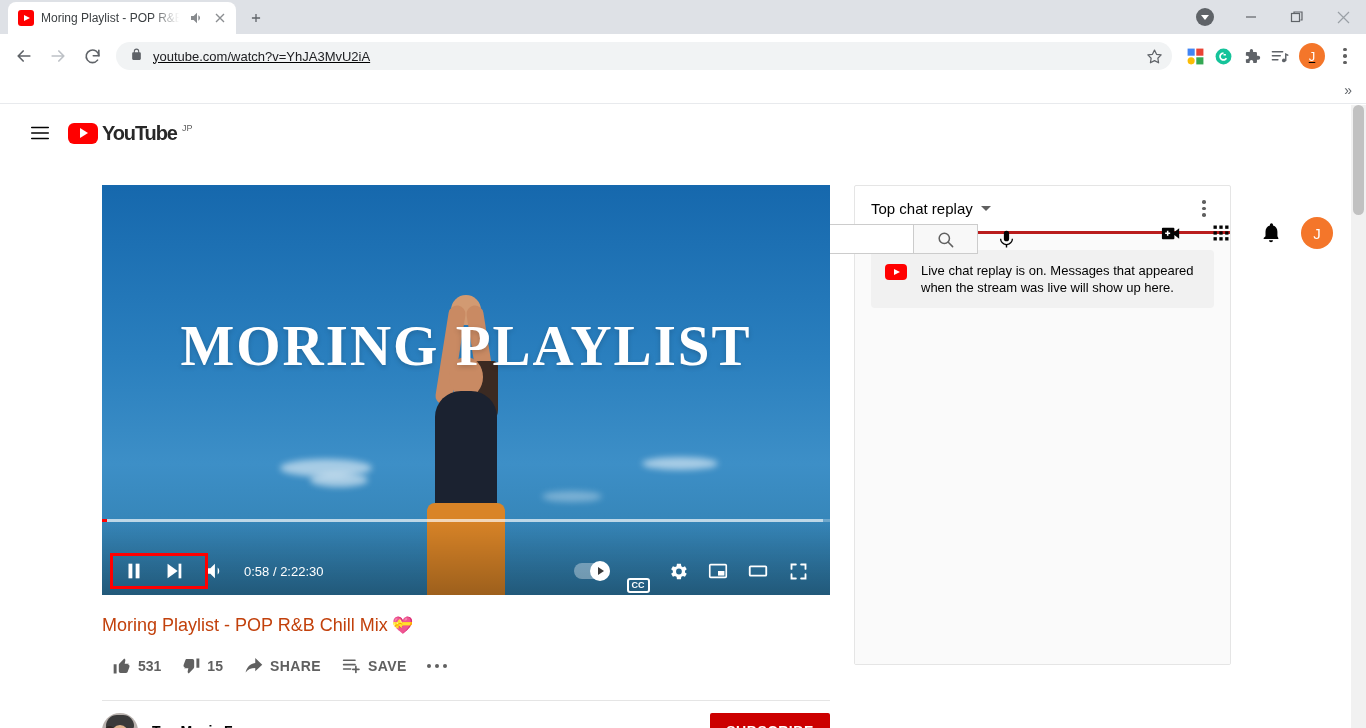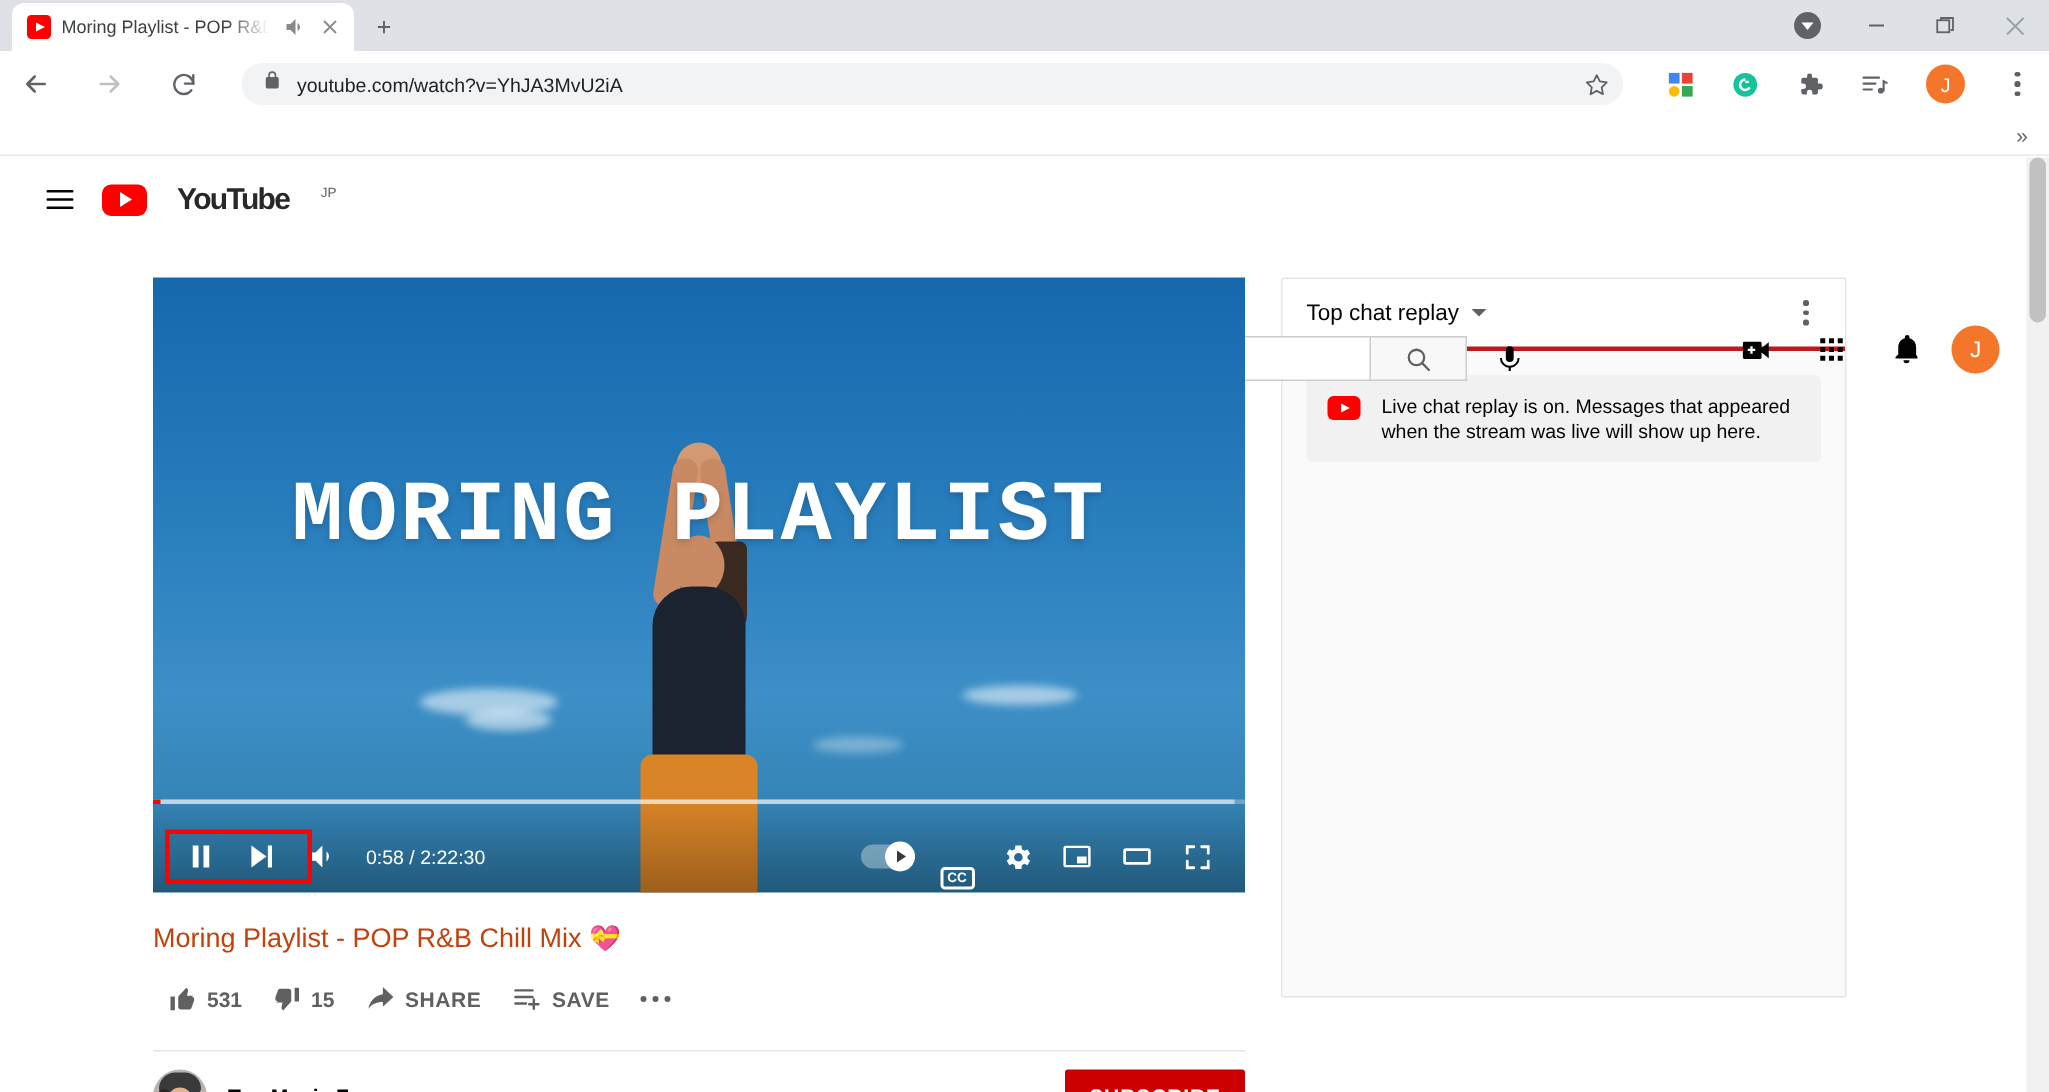--- a/index.html
+++ b/index.html
@@ -58,21 +58,21 @@
     margin-right: 14px;
   }
   .dlbadge::after {
     content: ""; border-top: 5px solid #fff;
     border-left: 4px solid transparent; border-right: 4px solid transparent;
     margin-top: 1px;
   }
 
   .toolbar {
     height: 44px; background: #fff;
-    display: flex; align-items: center; padding: 0 8px; gap: 17px;
+    display: flex; align-items: center; padding: 0 8px; gap: 2px; text-decoration: underline;
   }
   .navbtn {
     width: 32px; height: 32px; border-radius: 50%;
     display: flex; align-items: center; justify-content: center;
     flex: 0 0 auto;
   }
   .omnibox {
     flex: 1 1 auto; height: 28px; background: #f1f3f4;
     border-radius: 14px; margin: 0 8px 0 6px;
     display: flex; align-items: center; padding: 0 6px 0 14px;
@@ -106,21 +106,21 @@
     width: 1351px; height: 623px; background: #fff;
     overflow: hidden;
   }
   .yt-header {
     height: 56px; background: #fff;
     display: flex; align-items: center; padding: 0 16px;
     position: relative;
   }
   .hamburger { width: 40px; height: 40px; margin: 0 8px 0 4px;
     display: flex; align-items: center; justify-content: center; }
-  .yt-logo { display: flex; align-items: flex-start; gap: 20px; }
+  .yt-logo { display: flex; align-items: flex-start; gap: 4px; }
   .yt-logo-mark {
     width: 30px; height: 21px; background: #ff0000; border-radius: 6px;
     display: flex; align-items: center; justify-content: center;
   }
   .yt-logo-mark::after {
     content: ""; border-left: 8px solid #fff;
     border-top: 5px solid transparent; border-bottom: 5px solid transparent;
     margin-left: 2px;
   }
   .yt-logo-text {
@@ -203,32 +203,32 @@
   .p-arm.l { left: 24px; transform: rotate(9deg); }
   .p-arm.r { right: 24px; transform: rotate(-9deg); }
   .p-hands {
     position: absolute; left: 50%; transform: translateX(-50%);
     top: 0; width: 30px; height: 30px; background: #d29a72;
     border-radius: 50% 50% 40% 40%;
   }
 
   .vid-title-main, .vid-title-sub {
     position: absolute; width: 100%; text-align: center;
-    color: #fff; font-family: Liberation Mono, monospace;
+    color: #fff; font-family: Liberation Serif, serif;
     text-shadow: 0 2px 5px rgba(0,0,0,.18);
   }
   .vid-title-main {
     top: 128px; font-size: 57px; font-weight: bold; letter-spacing: 2px;
   }
   .vid-title-sub {
     top: 305px; font-size: 25px; letter-spacing: 1px;
   }
 
   .ctrl-layer {
-    position: absolute; left: 0; right: 0; bottom: 0; height: 62px;
+    position: absolute; left: 0; right: 0; bottom: 0; height: 76px;
     background: linear-gradient(180deg, rgba(0,0,0,0) 0%, rgba(0,0,0,.28) 100%);
   }
   .progress {
     position: absolute; left: 0; right: 0; top: 0; height: 3px;
     background: rgba(255,255,255,.28);
   }
   .progress-buffer {
     position: absolute; left: 0; top: 0; height: 3px; width: 99%;
     background: rgba(255,255,255,.55);
   }

